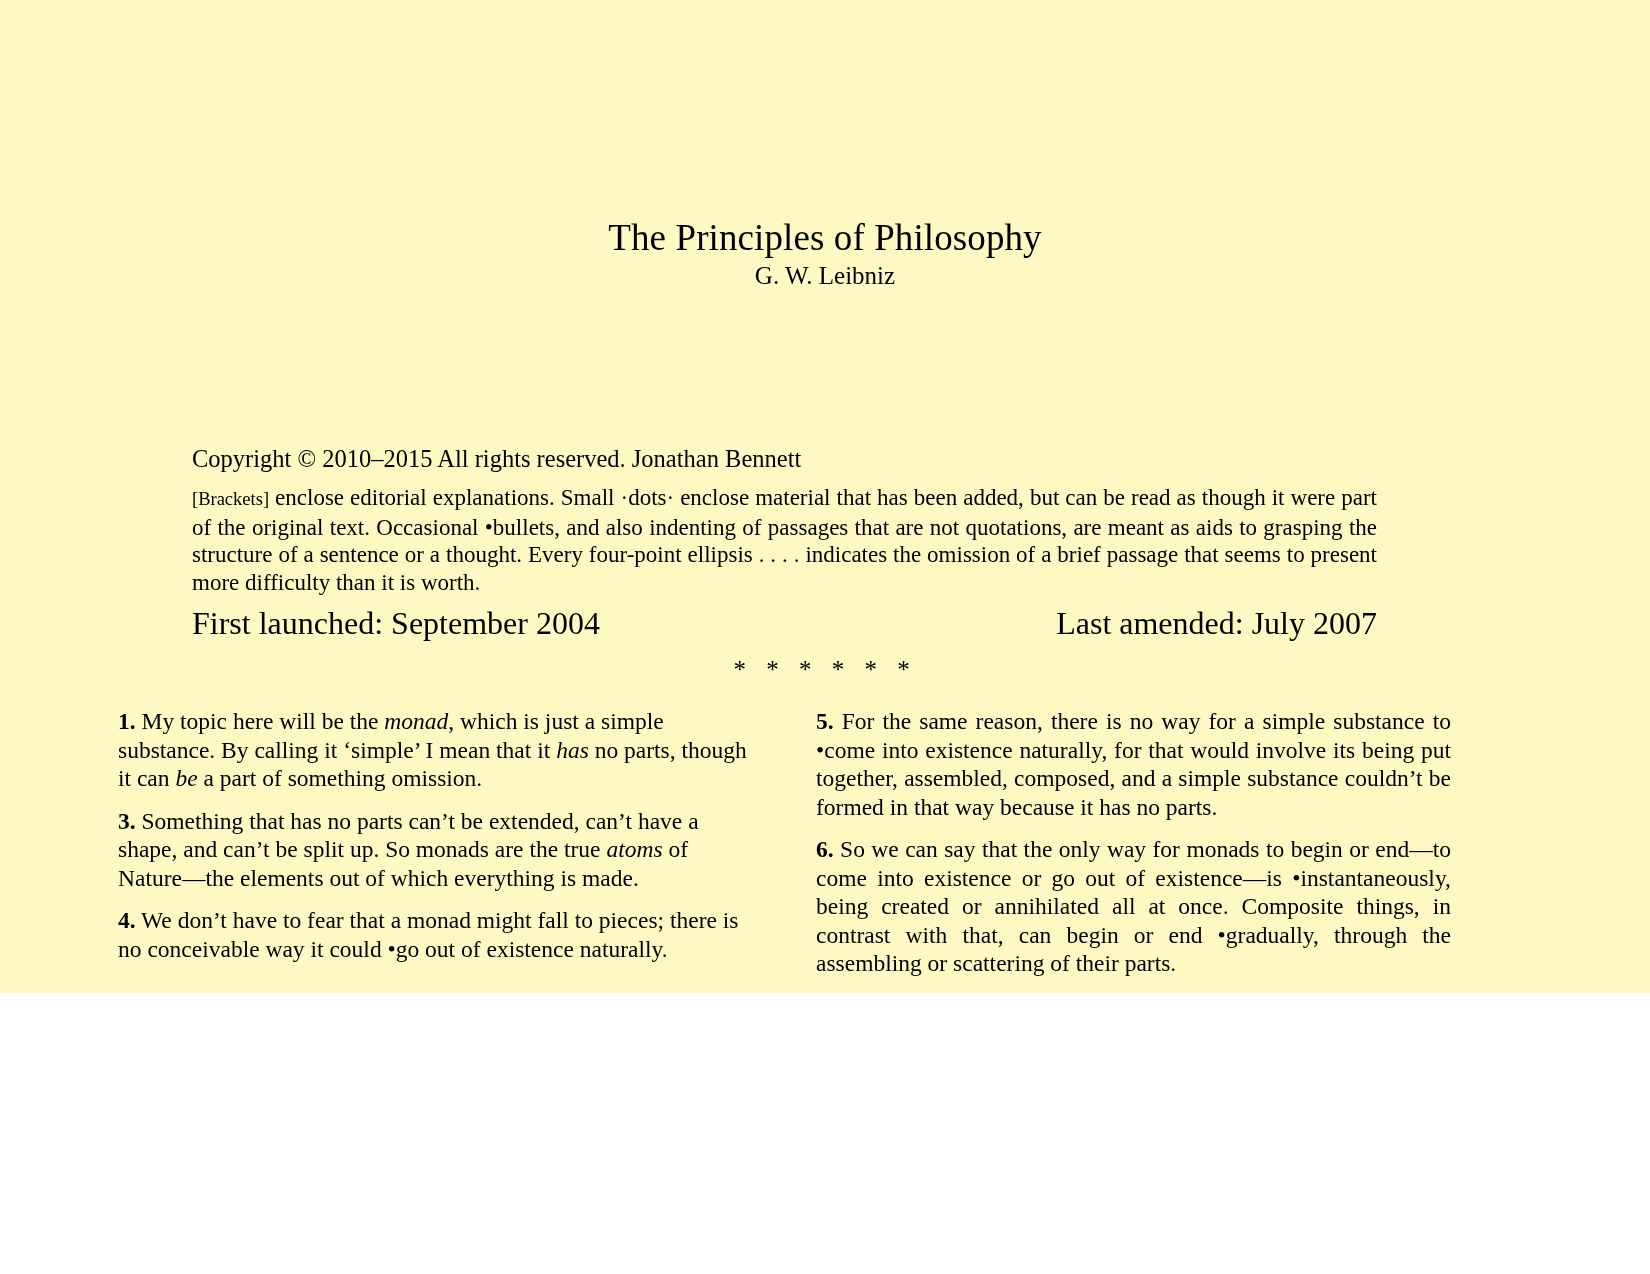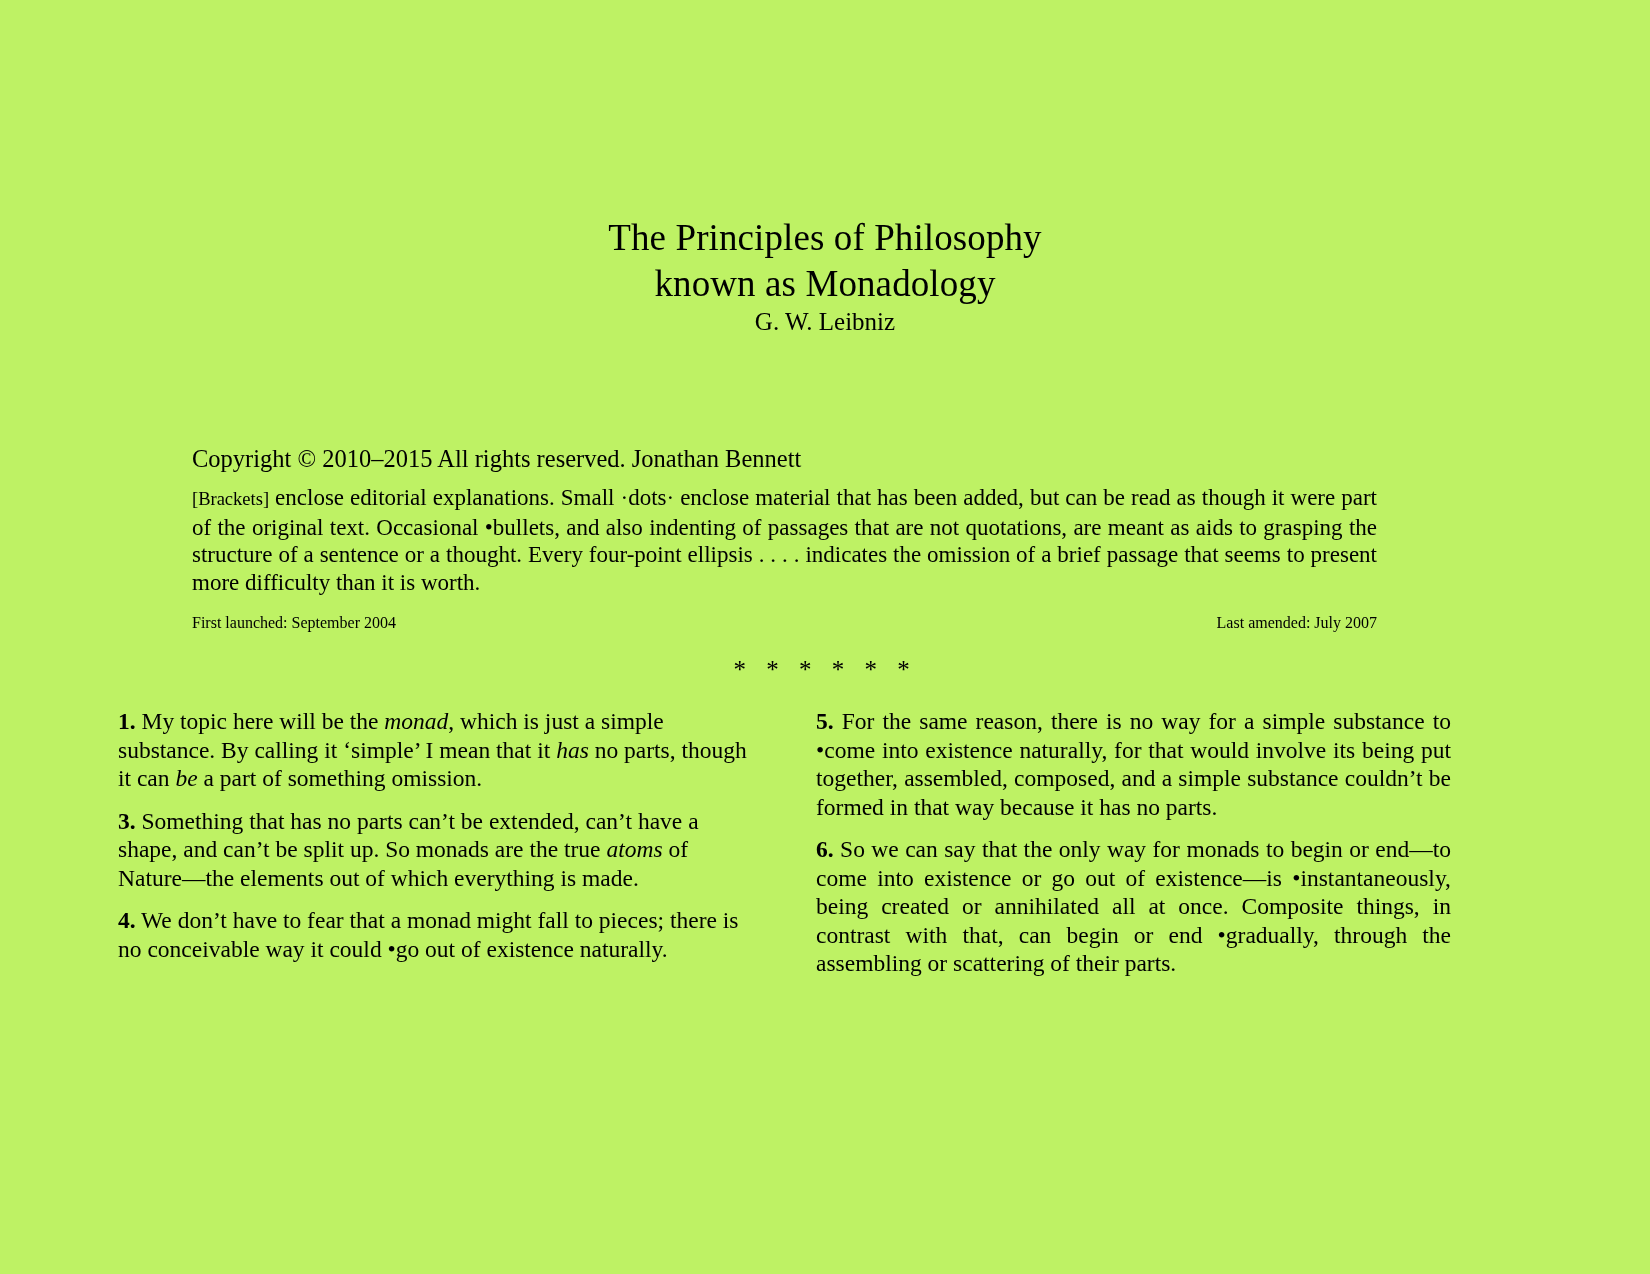--- a/index.html
+++ b/index.html
@@ -14,22 +14,22 @@
     font-family: "Liberation Serif", "DejaVu Serif", serif;
     color: #000000;
     position: relative;
   }
 
   .page {
     position: absolute;
     left: 0;
     top: 0;
     width: 1650px;
-    height: 1274px;
-    background: #bef264;
+    height: 993px;
+    background: #fef9c3;
   }
 
   
   .title-block {
     position: absolute;
     left: 0;
     top: 215px;
     width: 1650px;
     text-align: center;
   }
@@ -62,21 +62,21 @@
     text-align: justify;
   }
   .conventions .brackets-small {
     font-size: 18.5px;
     font-family: Liberation Serif, serif;
   }
   .dates-row {
     margin-top: 11px;
     display: flex;
     justify-content: space-between;
-    font-size: 16px;
+    font-size: 32px;
     line-height: 32px;
   }
 
   
   .divider {
     position: absolute;
     left: 0;
     top: 655px;
     width: 1650px;
     text-align: center;
@@ -114,21 +114,20 @@
   }
   .para em { }
 </style>
 </head>
 <body>
 
 <div class="page">
 
   <div class="title-block">
     <div class="doc-title-line">The Principles of Philosophy</div>
-    <div class="doc-title-line">known as Monadology</div>
     <div class="doc-author">G. W. Leibniz</div>
   </div>
 
   <div class="front-matter">
     <div class="copyright-line">Copyright © 2010–2015 All rights reserved. Jonathan Bennett</div>
     <div class="conventions"><span class="brackets-small">[Brackets]</span><span> enclose editorial explanations. Small ·dots· enclose material that has been added, but can be read as though it were part of the original text. Occasional •bullets, and also indenting of passages that are not quotations, are meant as aids to grasping the structure of a sentence or a thought. Every four-point ellipsis . . . . indicates the omission of a brief passage that seems to present more difficulty than it is worth.</span></div>
     <div class="dates-row">
       <span>First launched: September 2004</span>
       <span>Last amended: July 2007</span>
     </div>

